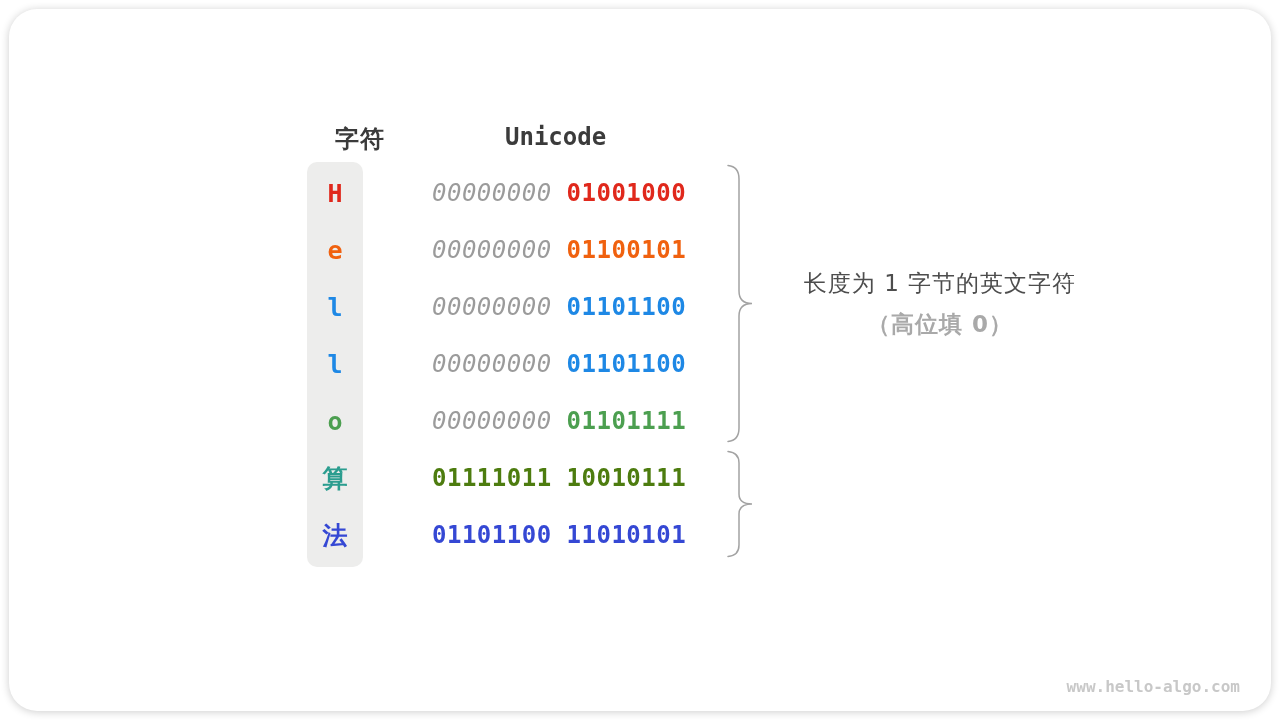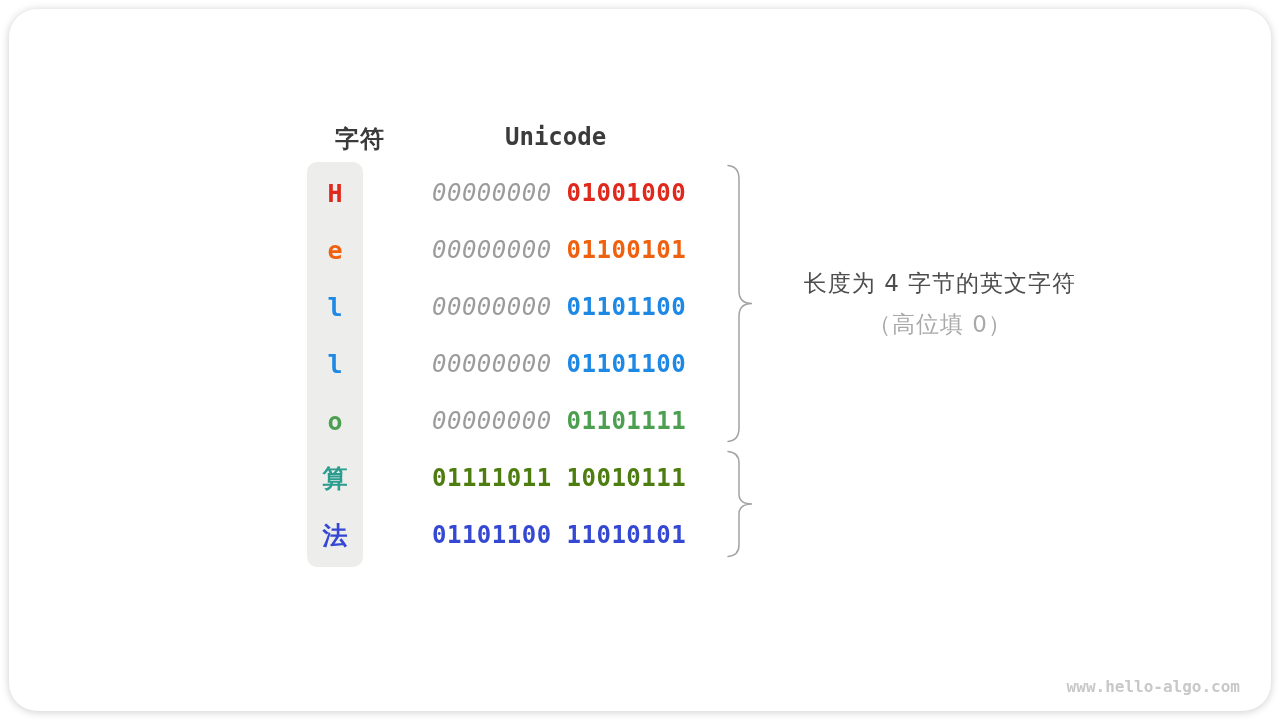--- a/index.html
+++ b/index.html
@@ -89,21 +89,21 @@
     white-space: nowrap;
   }
   .anno-main {
     font-size: 23px;
     color: #4d4d4d;
     letter-spacing: 1px;
   }
   .anno-sub {
     margin-top: 10px;
     font-size: 23px;
-    font-weight: normal;
+    font-weight: bold;
     color: #a9a9a9;
     letter-spacing: 1px;
   }
 
   .watermark {
     position: absolute;
     right: 31px;
     top: 668px;
     font-family: "DejaVu Sans Mono", monospace;
     font-size: 16px;
@@ -141,20 +141,20 @@
 
   <svg class="brace" style="top:155px; height:279px;" viewBox="0 0 34 279">
     <path d="M6,1.5 Q17,2.5 17,15 L17,127 Q17,139.5 30,139.5 Q17,139.5 17,152 L17,264 Q17,276.5 6,277.5"></path>
   </svg>
 
   <svg class="brace" style="top:441px; height:108px;" viewBox="0 0 34 108">
     <path d="M6,1.5 Q17,2.5 17,13 L17,44 Q17,54 30,54 Q17,54 17,64 L17,95 Q17,105.5 6,106.5"></path>
   </svg>
 
   <div class="annotation" style="top:259px;">
-    <div class="anno-main">长度为 4 字节的英文字符</div>
+    <div class="anno-main">长度为 1 字节的英文字符</div>
     <div class="anno-sub">（高位填 0）</div>
   </div>
 
 
   <div class="watermark">www.hello-algo.com</div>
 
 </div>
 
 </body></html>

